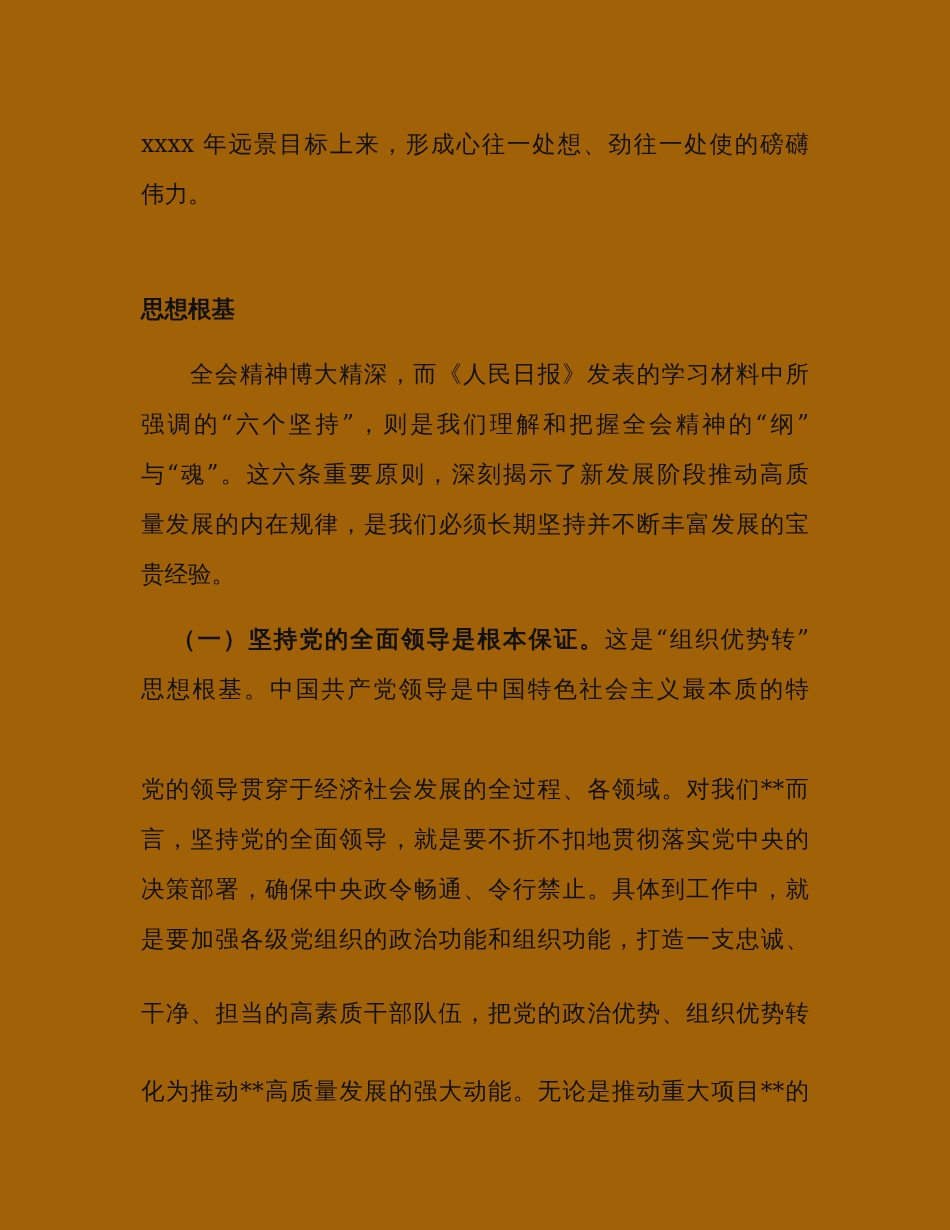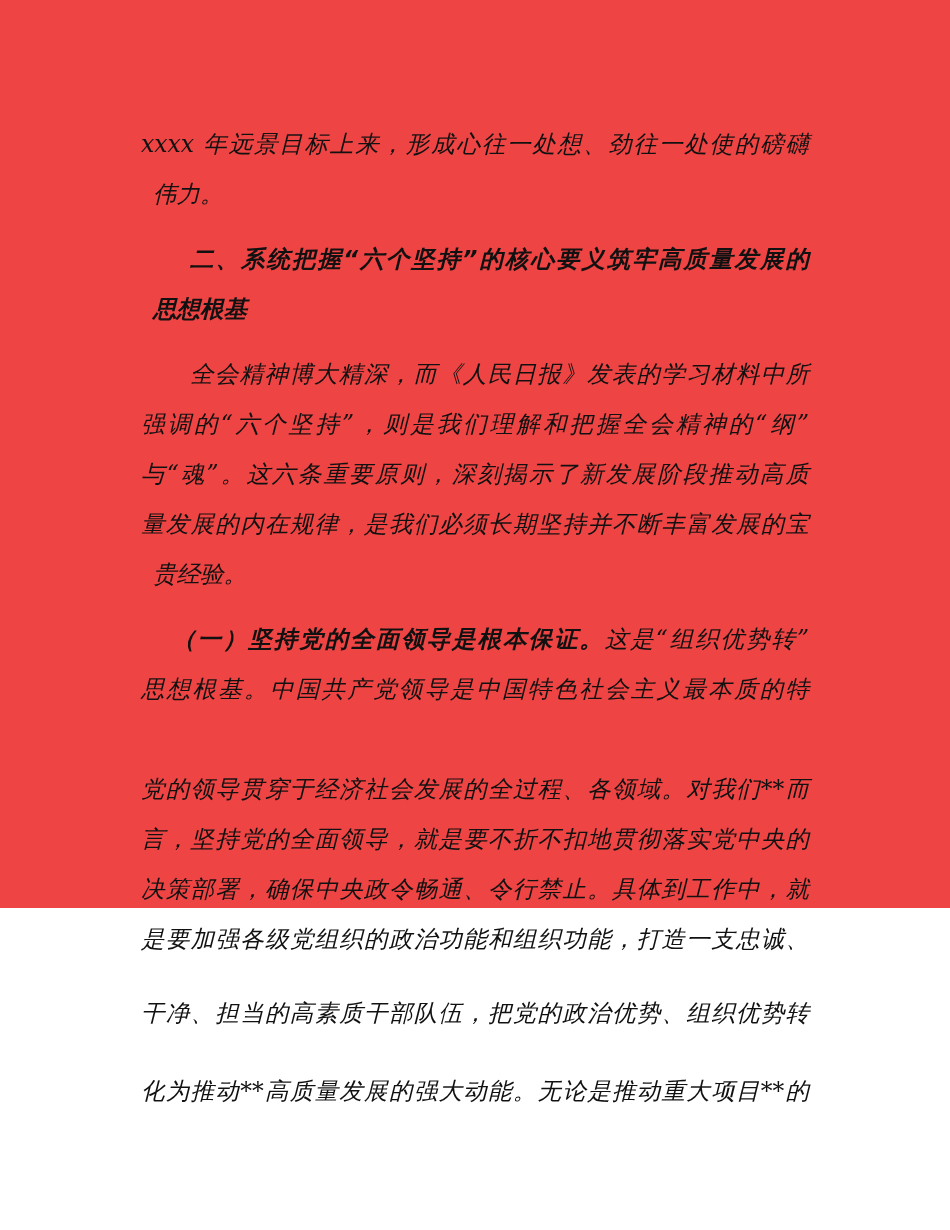--- a/index.html
+++ b/index.html
@@ -11,39 +11,37 @@
       width: 950px;
       height: 1230px;
       position: relative;
       overflow: hidden;
       font-family: "DejaVu Serif", "Liberation Serif", serif;
       color: #111111;
     }
     .page {
       position: absolute;
       left: 0; top: 0;
-      width: 950px; height: 908px;
-      background: #ef4444;
-      font-style: italic;
+      width: 950px; height: 1230px;
+      background: #a16207;
     }
     .line {
       position: absolute;
       left: 141px;
       width: 668px;
       height: 34px;
       font-size: 23.5px;
       line-height: 34px;
       white-space: nowrap;
       text-align: justify;
       text-align-last: justify;
       letter-spacing: 0px;
     }
     .line.short {
       text-align-last: left;
-      margin-left: 12px;
     }
     .line.indent {
       left: 190px;
       width: 619px;
     }
     .heading {
       font-family: "DejaVu Sans", "Liberation Sans", sans-serif;
       font-weight: bold;
       font-size: 23.5px;
     }
@@ -53,21 +51,20 @@
     }
   </style>
 </head>
 <body>
 
 <div class="page">
 
   <div class="line" style="top:127px;">xxxx 年远景目标上来，形成心往一处想、劲往一处使的磅礴</div>
   <div class="line short" style="top:177px;">伟力。</div>
 
-  <div class="line indent heading" style="top:242px;">二、系统把握“六个坚持”的核心要义筑牢高质量发展的</div>
   <div class="line short heading" style="top:292px;">思想根基</div>
 
   <div class="line indent" style="top:357px;">全会精神博大精深，而《人民日报》发表的学习材料中所</div>
   <div class="line" style="top:407px;">强调的“六个坚持”，则是我们理解和把握全会精神的“纲”</div>
   <div class="line" style="top:507px;">量发展的内在规律，是我们必须长期坚持并不断丰富发展的宝</div>
   <div class="line" style="top:457px;">与“魂”。这六条重要原则，深刻揭示了新发展阶段推动高质</div>
   <div class="line short" style="top:557px;">贵经验。</div>
 
   <div class="line indent" style="top:622px; left:172px; width:637px;">
     <span class="bold">（一）坚持党的全面领导是根本保证。</span><span>这是“组织优势转”</span>

